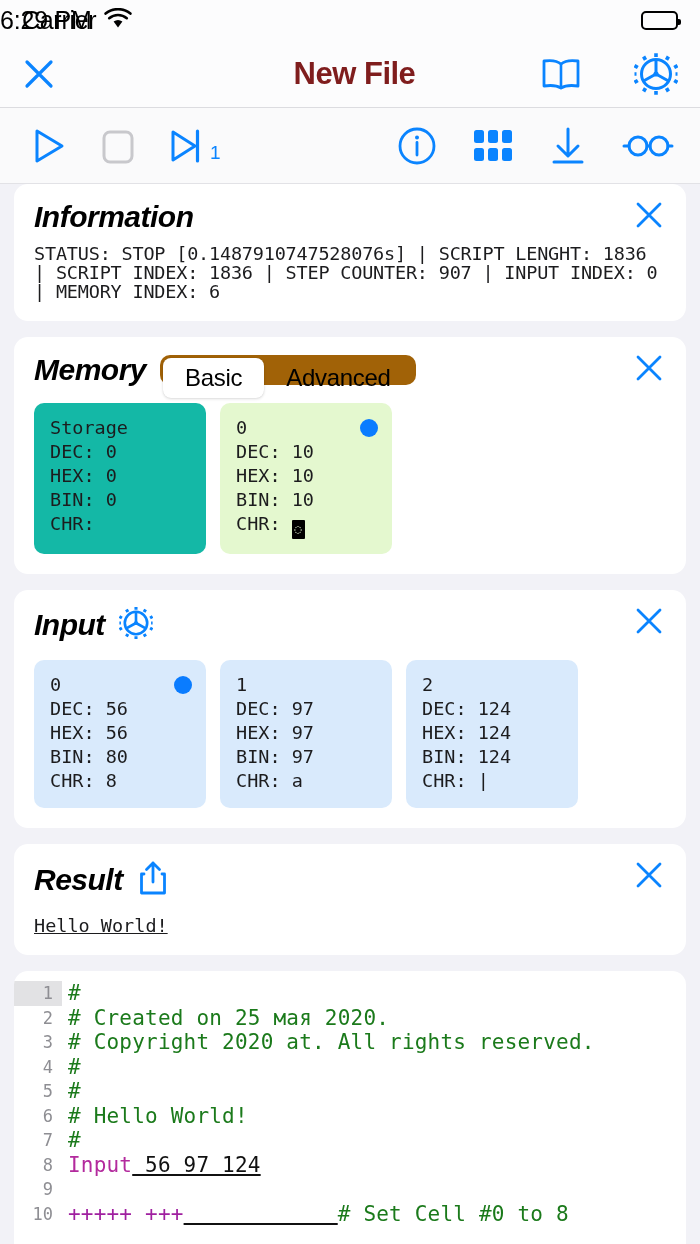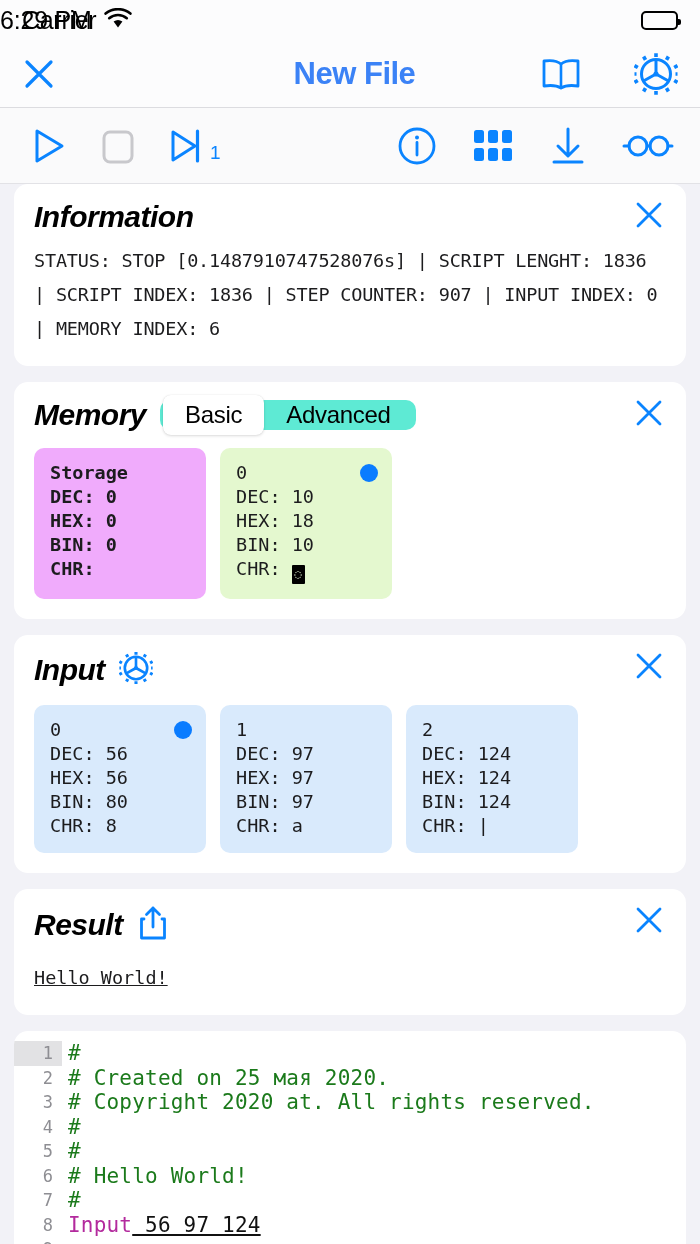--- a/index.html
+++ b/index.html
@@ -30,21 +30,21 @@
   .battery-fill { width: 100%; height: 100%; background: #000; border-radius: 2px; }
 
   
   .navbar {
     height: 68px; background: #fcfcfd;
     display: flex; align-items: center; padding: 0 22px;
     position: relative; border-bottom: 1px solid #dcdce0;
   }
   .nav-title {
     position: absolute; left: 0; right: 0; text-align: center;
-    font-size: 31px; font-weight: 600; color: #3b82f6; letter-spacing: -0.5px;
+    font-size: 31px; font-weight: 600; color: #7f1d1d; letter-spacing: -0.5px;
     pointer-events: none;
     padding-left: 9px;
   }
   .nav-right { margin-left: auto; display: flex; align-items: center; gap: 52px; z-index: 2; }
   .nav-btn { display: flex; align-items: center; justify-content: center; cursor: pointer; }
 
   
   .toolbar {
     height: 76px; background: #fafafb;
     display: flex; align-items: center; padding: 0 26px;
@@ -62,44 +62,44 @@
     margin: 0 14px 16px 14px; padding: 16px 20px 20px 20px;
     position: relative;
   }
   .card-head { display: flex; align-items: center; gap: 14px; }
   .card-title { font-size: 30px; font-weight: 600; color: #000; letter-spacing: -0.5px; font-style: italic; }
   .card-close {
     position: absolute; right: 22px; top: 16px; cursor: pointer;
   }
   .mono {
     font-family: "DejaVu Sans Mono", "Liberation Mono", monospace;
-    font-size: 18.5px; line-height: 34px; color: #1c1c1e;
+    font-size: 18.5px; line-height: 19px; color: #1c1c1e;
     white-space: pre-wrap; word-break: break-word;
   }
   .info-text { margin-top: 10px; letter-spacing: -0.2px; }
 
   
   .segmented {
-    display: inline-flex; background: #5eead4; border-radius: 10px;
-    padding: 3px; height: 30px; align-items: center;
+    display: inline-flex; background: #a16207; border-radius: 10px;
+    padding: 3px; height: 30px; align-items: flex-start;
   }
   .seg {
     font-size: 24px; color: #000; padding: 0 22px; height: 40px;
     display: flex; align-items: center; justify-content: center;
     border-radius: 8px; cursor: pointer; letter-spacing: -0.3px;
   }
   .seg.active { background: #fff; box-shadow: 0 1px 3px rgba(0,0,0,.14), 0 0 1px rgba(0,0,0,.12); }
 
   
   .cells { display: flex; gap: 14px; margin-top: 16px; flex-wrap: nowrap; }
   .cell {
     border-radius: 10px; padding: 13px 16px 15px 16px;
     min-width: 172px; position: relative;
   }
-  .cell.storage { background: #f0abfc; font-weight: bold; }
+  .cell.storage { background: #14b8a6; }
   .cell.mem     { background: #e4f8cf; min-width: 172px; }
   .cell.input   { background: #d9eafc; min-width: 172px; }
   .cell-dot {
     position: absolute; right: 14px; top: 16px;
     width: 18px; height: 18px; border-radius: 50%; background: #0a7cff;
   }
   .cell-line { font-family: "DejaVu Sans Mono","Liberation Mono",monospace; font-size: 18.5px; line-height: 24px; color: #1c1c1e; white-space: pre; }
   .ctrlchar {
     display: inline-block; background: #000; color: #d8e8c8;
     width: 13px; height: 19px; line-height: 19px; font-size: 12px;
@@ -270,21 +270,21 @@
           <div class="cell-line">Storage</div>
           <div class="cell-line">DEC: 0</div>
           <div class="cell-line">HEX: 0</div>
           <div class="cell-line">BIN: 0</div>
           <div class="cell-line">CHR:</div>
         </div>
         <div class="cell mem">
           <span class="cell-dot"></span>
           <div class="cell-line">0</div>
           <div class="cell-line">DEC: 10</div>
-          <div class="cell-line">HEX: 18</div>
+          <div class="cell-line">HEX: 10</div>
           <div class="cell-line">BIN: 10</div>
           <div class="cell-line"><span>CHR:</span> <span class="ctrlchar">◌</span></div>
         </div>
       </div>
     </div>
 
     <div class="card">
       <div class="card-head">
         <span class="card-title">Input</span>
         <span>

